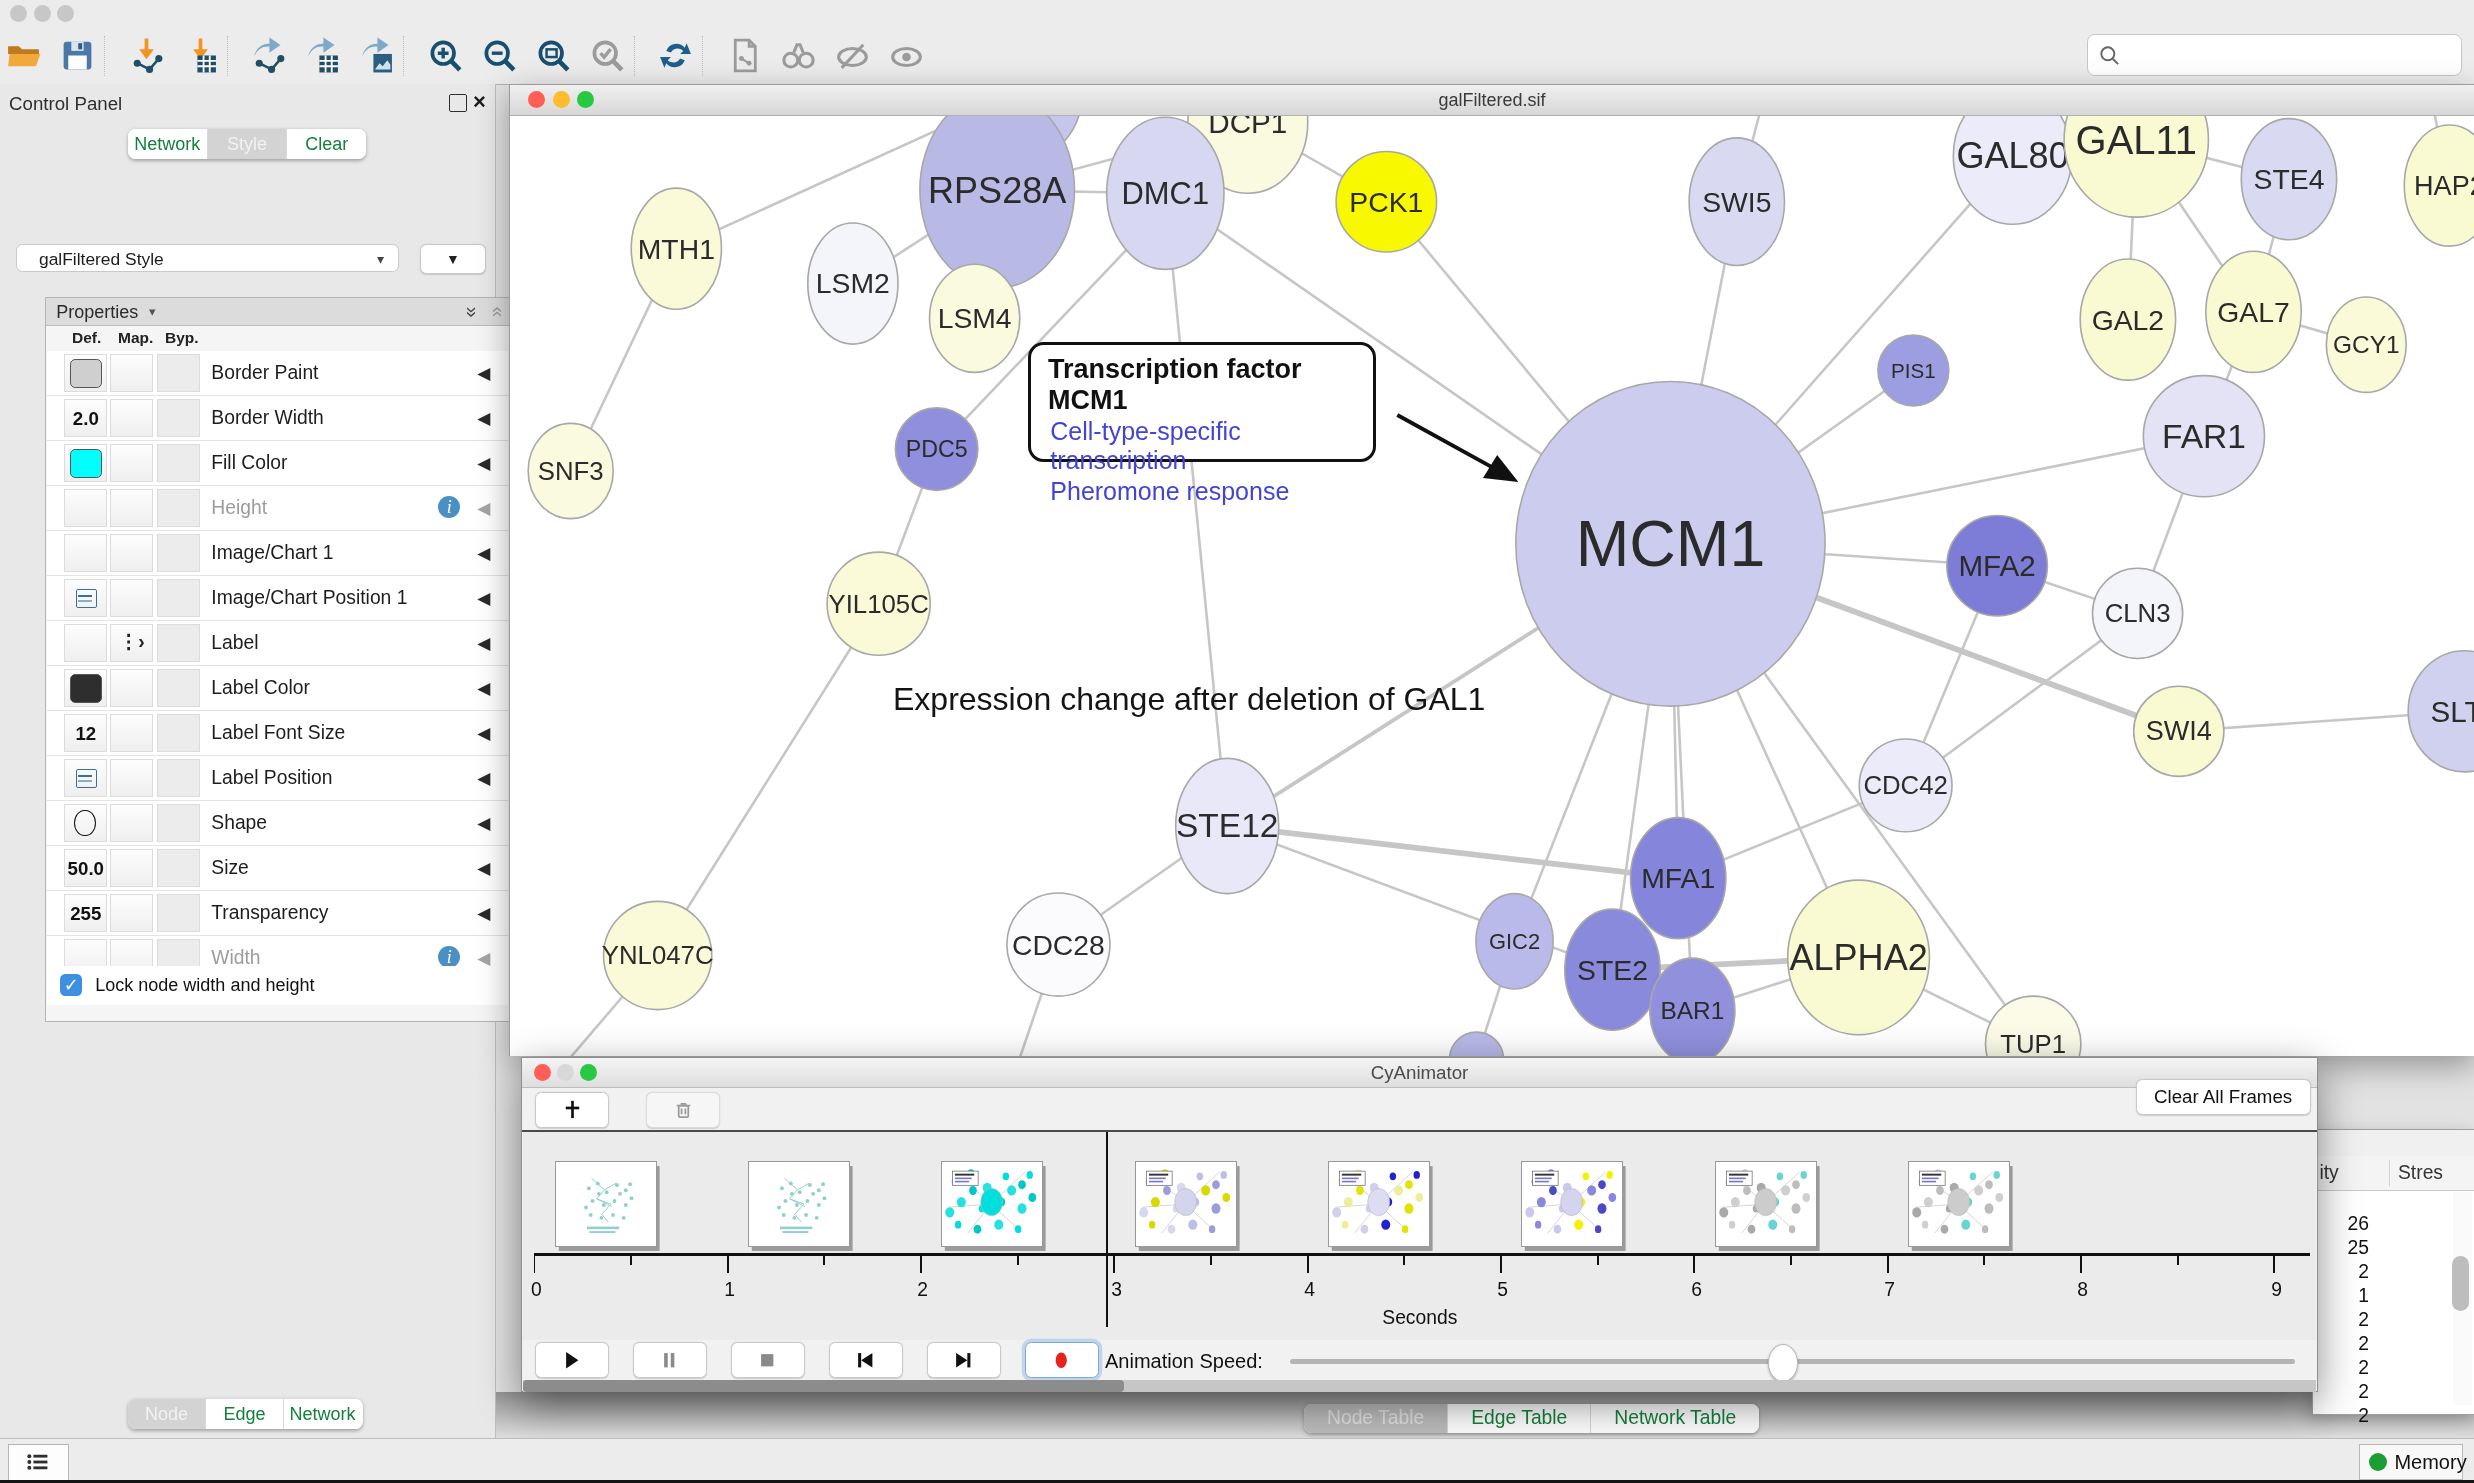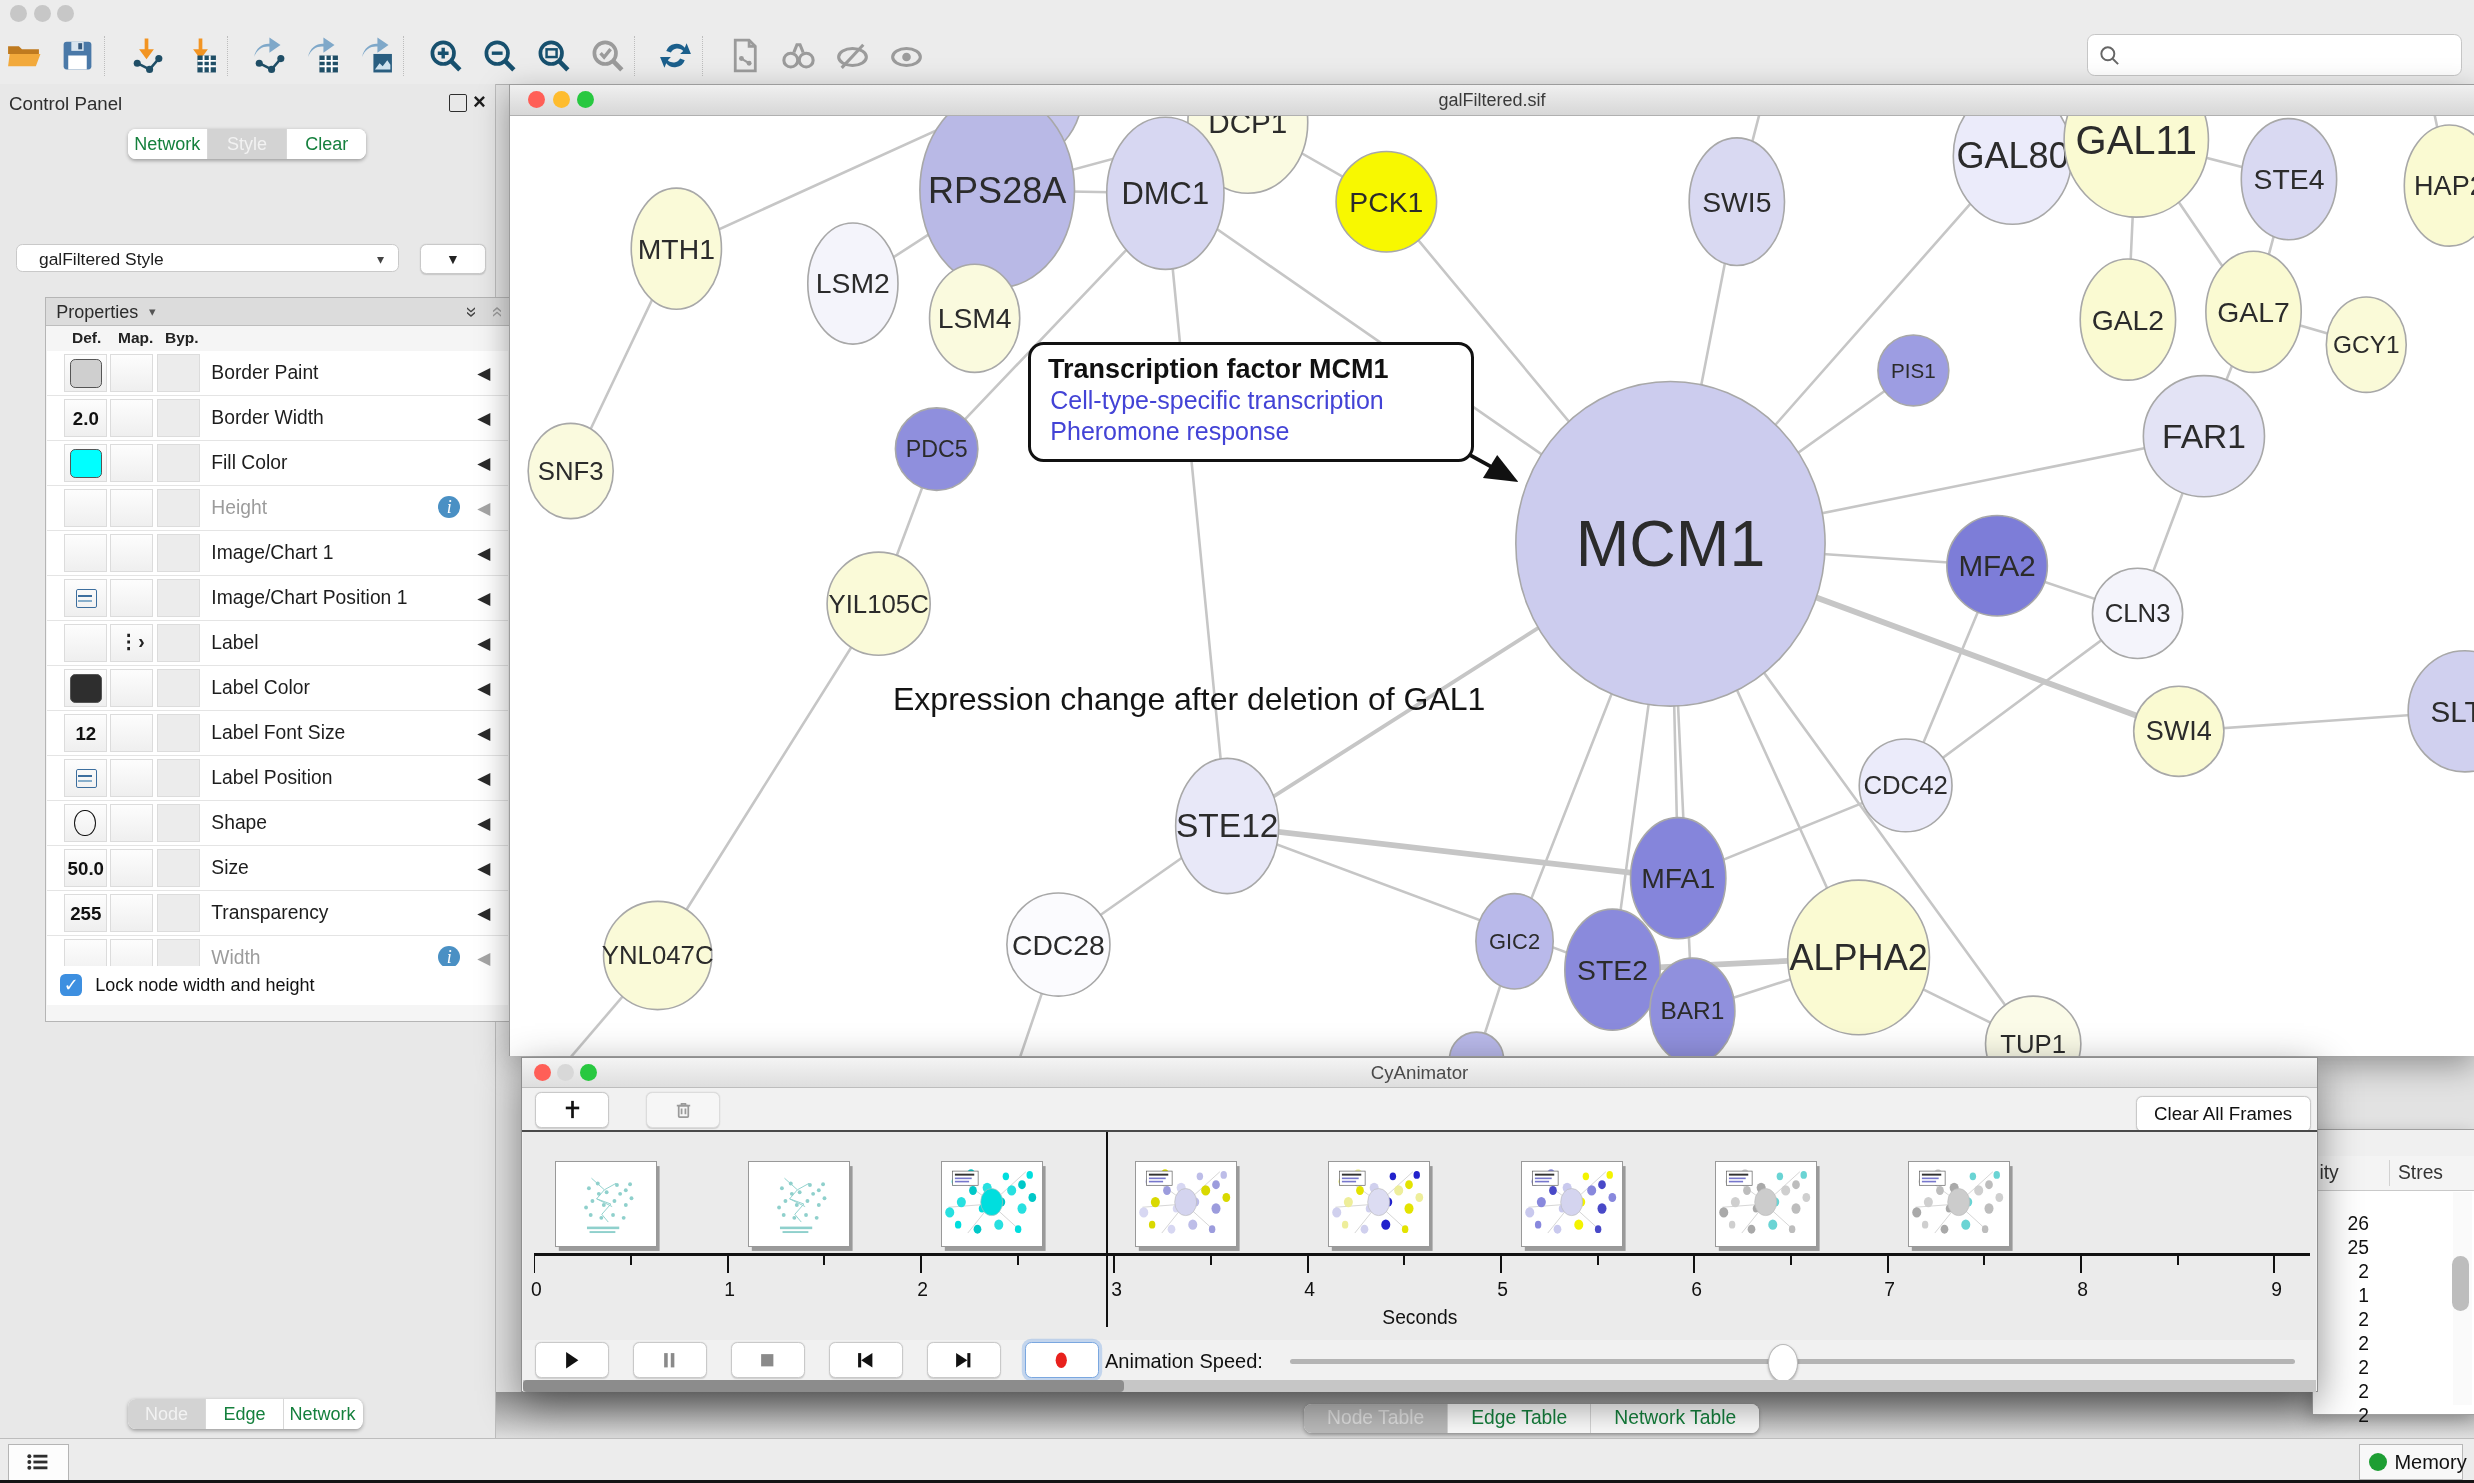--- a/index.html
+++ b/index.html
@@ -74,21 +74,21 @@
   #cp-bottom-tabs{position:absolute;left:128px;top:1315px;width:235px;}
   #cp-bottom-tabs>div{width:77px;}
 
   
   #network-window{position:absolute;left:509px;top:84px;width:1966px;height:972px;background:#fff;
                   border:0.6px solid #9c9c9c;box-shadow:0 10.3px 30px rgba(0,0,0,.35);box-sizing:border-box;}
   #nw-titlebar{position:absolute;left:0;top:0;width:100%;height:30px;
                background:linear-gradient(#f0f0f0,#d7d7d7);border-bottom:1.3px solid #b0b0b0;}
   #nw-title{position:absolute;left:0;top:4.5px;width:100%;text-align:center;font-size:18px;color:#3a3a3a;}
   #net-canvas{position:absolute;left:0;top:31px;width:1964px;height:940px;overflow:hidden;background:#fff;}
-  #annotation{position:absolute;left:518px;top:226px;width:446px;height:120px;background:#fff;
+  #annotation{position:absolute;left:518px;top:226px;width:348px;height:120px;background:#fff;
               border:3.9px solid #111;border-radius:15.5px;box-sizing:border-box;}
   #annotation .t{margin:9px 0 1.3px 17px;font-size:27px;font-weight:bold;color:#111;}
   #annotation .lnk{margin:1.3px 0 0 19.3px;font-size:25px;color:#4343d6;}
   #caption{position:absolute;left:383px;top:565px;width:644px;font-size:32px;color:#141414;}
 
   
   #bottom-strip{position:absolute;left:496px;top:1392px;width:1979px;height:46px;
                 background:linear-gradient(#949494,#dedede);}
   #table-tabs{position:absolute;left:808px;top:11.6px;}
   #table-tabs>div{padding:3.9px 23px;font-size:19.3px;}
@@ -107,21 +107,21 @@
 
   
   #cyanimator{position:absolute;left:521px;top:1057px;width:1797px;height:335px;background:#f1f1f1;
               border:0.6px solid #8e8e8e;box-shadow:0 13px 39px rgba(0,0,0,.45);box-sizing:border-box;}
   #cy-titlebar{position:absolute;left:0;top:0;width:100%;height:29px;
                background:linear-gradient(#f4f4f4,#dedede);border-bottom:0.6px solid #bdbdbd;}
   #cy-title{position:absolute;left:0;top:3.9px;width:100%;text-align:center;font-size:18.7px;color:#4a4a4a;}
   .btn{background:#fff;border:1.3px solid #c9c9c9;border-radius:6.4px;box-shadow:0 0.6px 1.3px rgba(0,0,0,.15);}
   #cy-add{position:absolute;left:13px;top:34px;width:72px;height:34px;}
   #cy-trash{position:absolute;left:124px;top:34px;width:72px;height:34px;background:#f6f6f6;border-color:#dcdcdc;}
-  #cy-clear{position:absolute;right:6.4px;top:38px;width:173px;height:34px;font-size:18.7px;color:#111;
+  #cy-clear{position:absolute;right:6.4px;top:21px;width:173px;height:34px;font-size:18.7px;color:#111;
             text-align:center;line-height:34px;}
   #cy-sepline{position:absolute;left:0;top:72px;width:100%;height:1.9px;background:#4a4a4a;}
   #cy-timeline{position:absolute;left:1.3px;top:74px;width:1793px;height:208px;background:#ebebeb;
                border-bottom:1.3px solid #c2c2c2;}
   .thumb{position:absolute;top:29px;width:100px;height:84px;background:#fff;border:0.6px solid #999;
          box-shadow:3.2px 4.5px 0 -0.6px #9a9a9a;}
   #playhead{position:absolute;left:583px;top:0;width:1.9px;height:195px;background:#111;}
   #ruler-line{position:absolute;left:10.3px;top:121px;width:1776px;height:2.6px;background:#111;}
   .tick{position:absolute;top:124px;width:1.9px;background:#111;}
   .ticknum{position:absolute;top:147px;font-size:19.3px;color:#111;}

